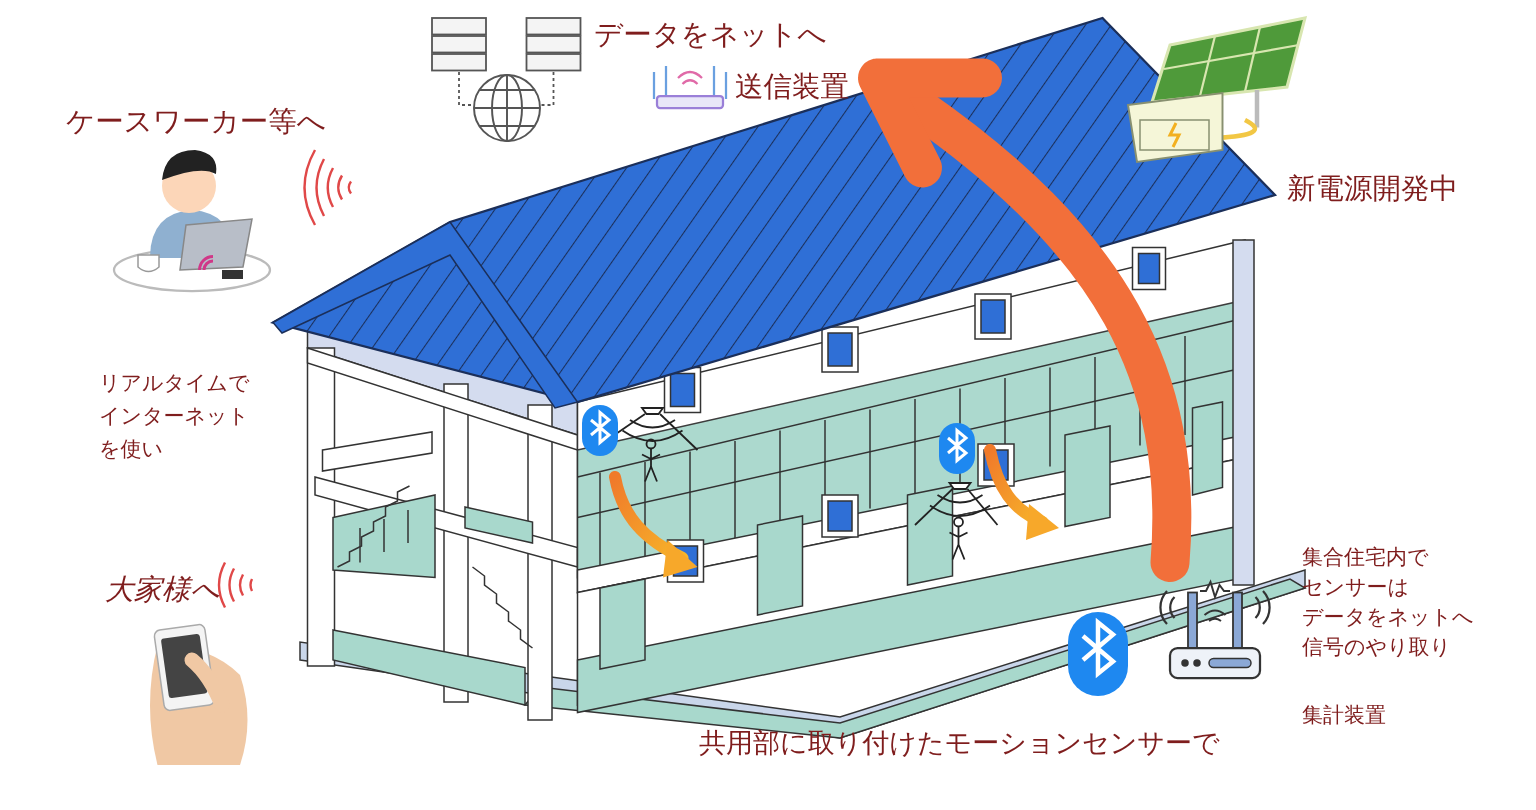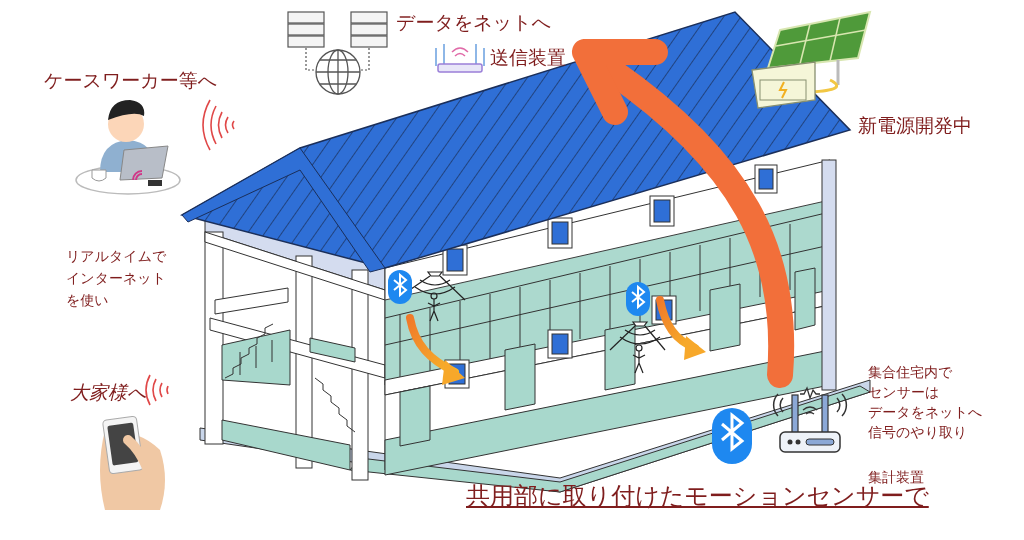--- a/index.html
+++ b/index.html
@@ -2,21 +2,21 @@
 <html><head>
 <meta charset="utf-8">
 <style>
   html, body { margin:0; padding:0; background:#ffffff; }
   body { width:1024px; height:540px; position:relative; overflow:hidden;
          font-family:"DejaVu Sans","Liberation Sans",sans-serif; color:#222; }
   .label { position:absolute; white-space:nowrap; color:#7f1d1d; }
   .lbl-lg { font-size:19px; }
   .lbl-md { font-size:14px; line-height:22px; }
   .lbl-sm { font-size:19px; }
-  .lbl-bottom { font-size:24px; line-height:28px;text-decoration:underline; }
+  .lbl-bottom { font-size:18px; line-height:28px; }
   svg { position:absolute; left:0; top:0; }
   .multi span { display:block; }
 </style>
 </head>
 <body>
 
 <svg width="1024" height="540" viewBox="0 0 1024 540">
   <defs>
     <pattern id="roofStripes" patternUnits="userSpaceOnUse" width="14" height="14" patternTransform="rotate(35)">
       <rect width="14" height="14" fill="#2f6fd6"></rect>

